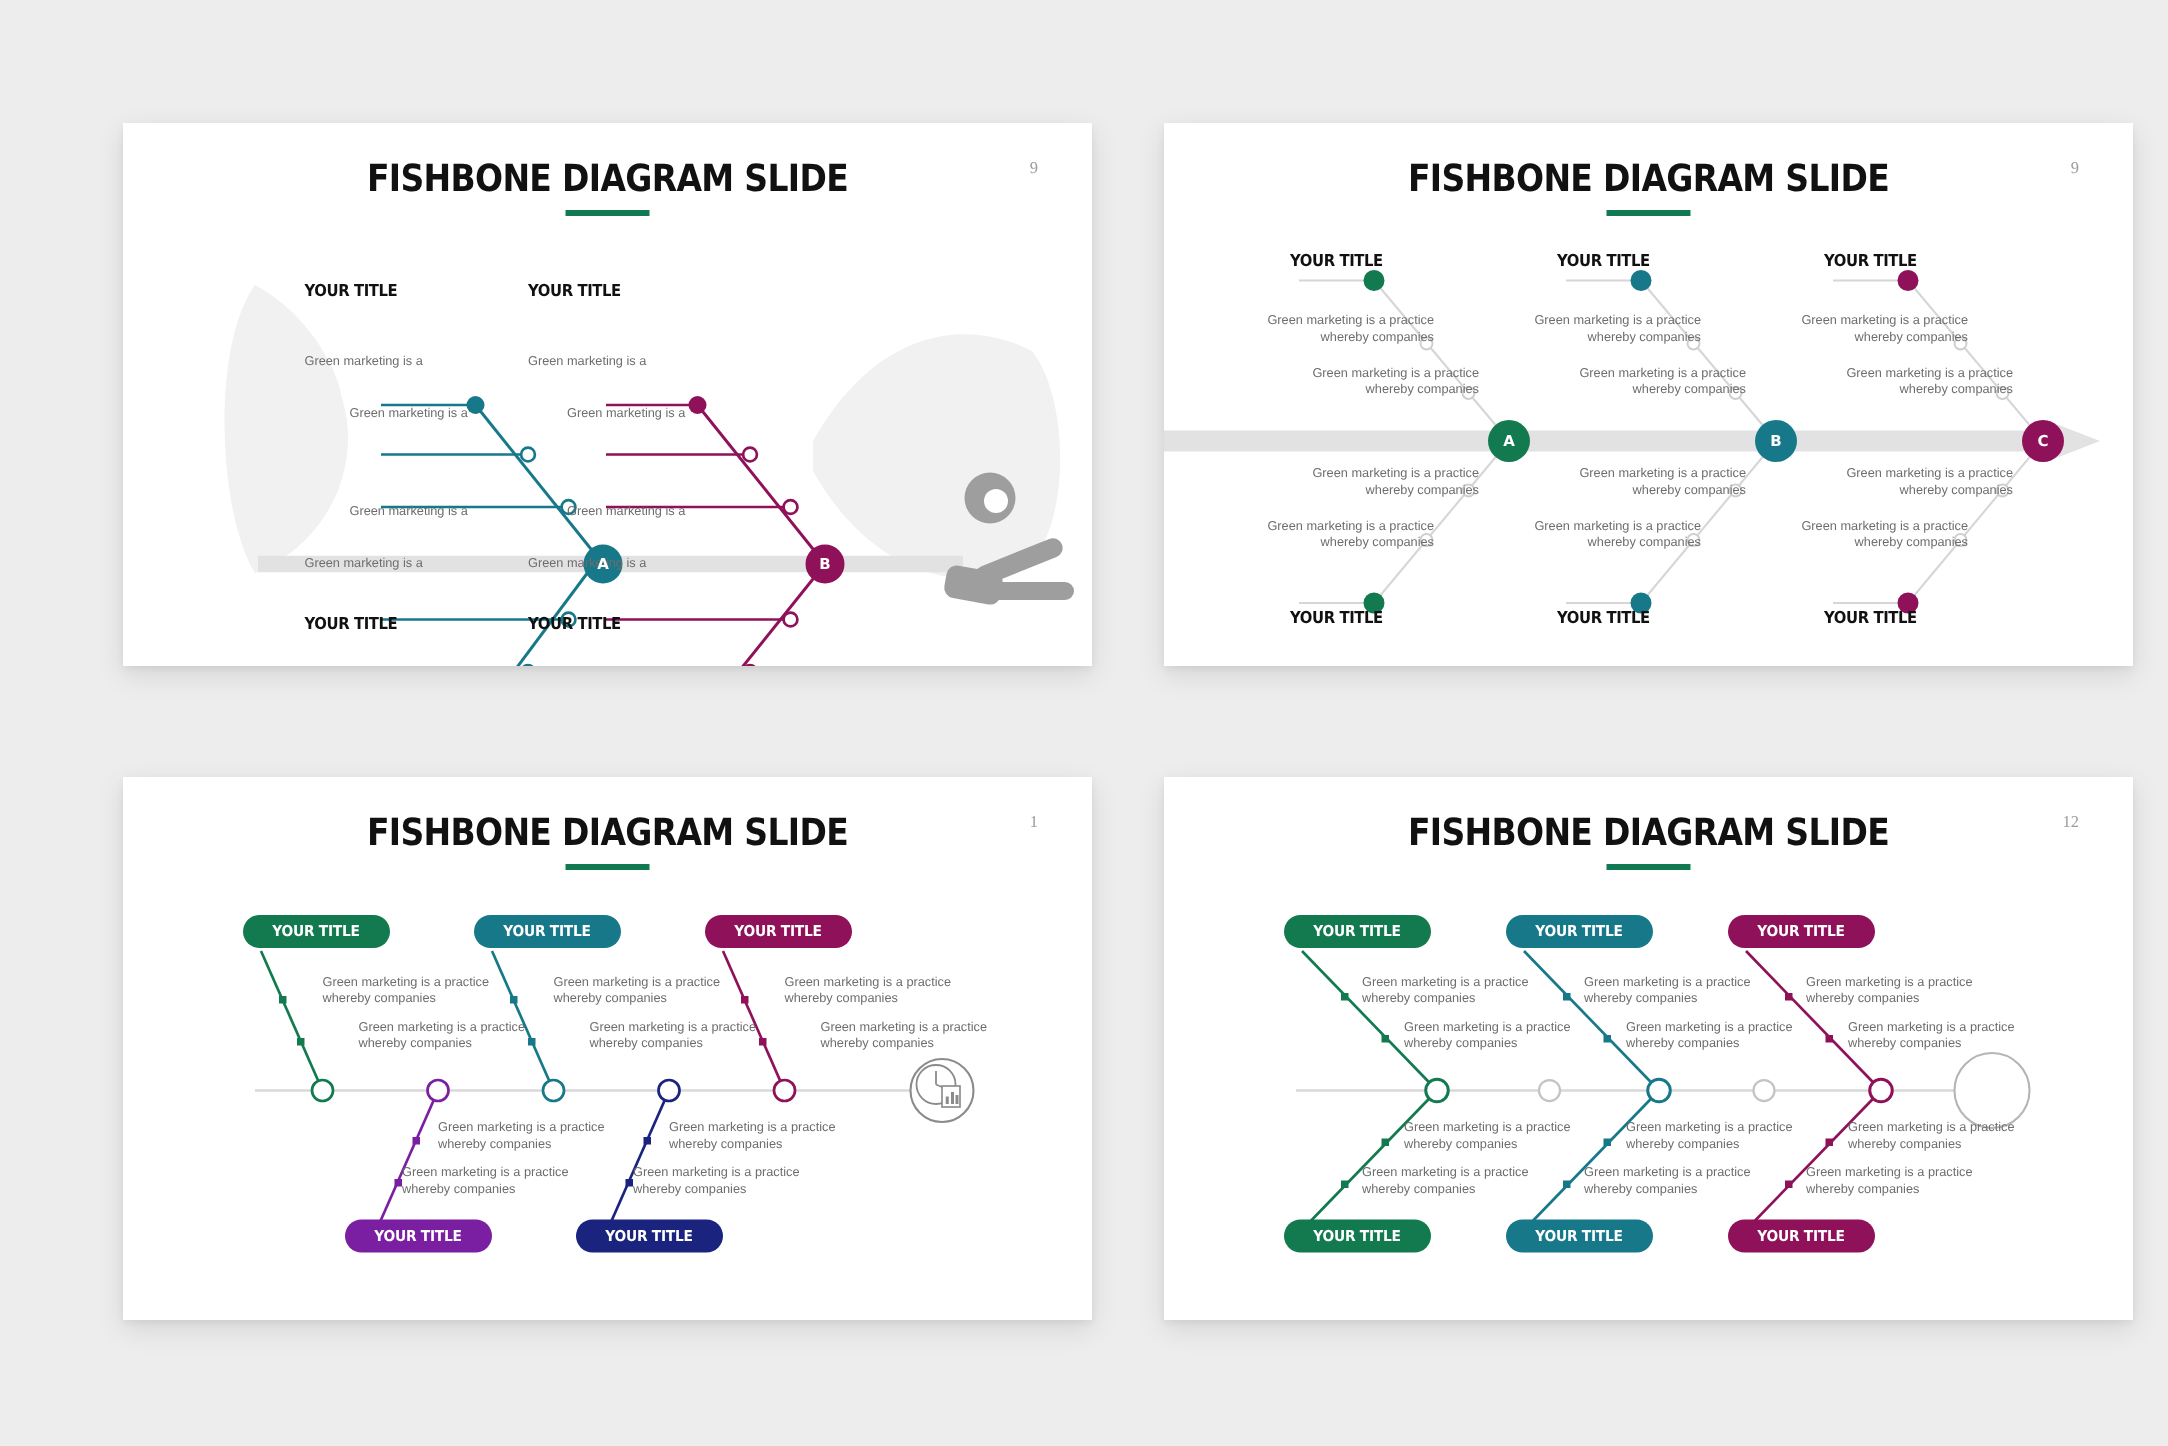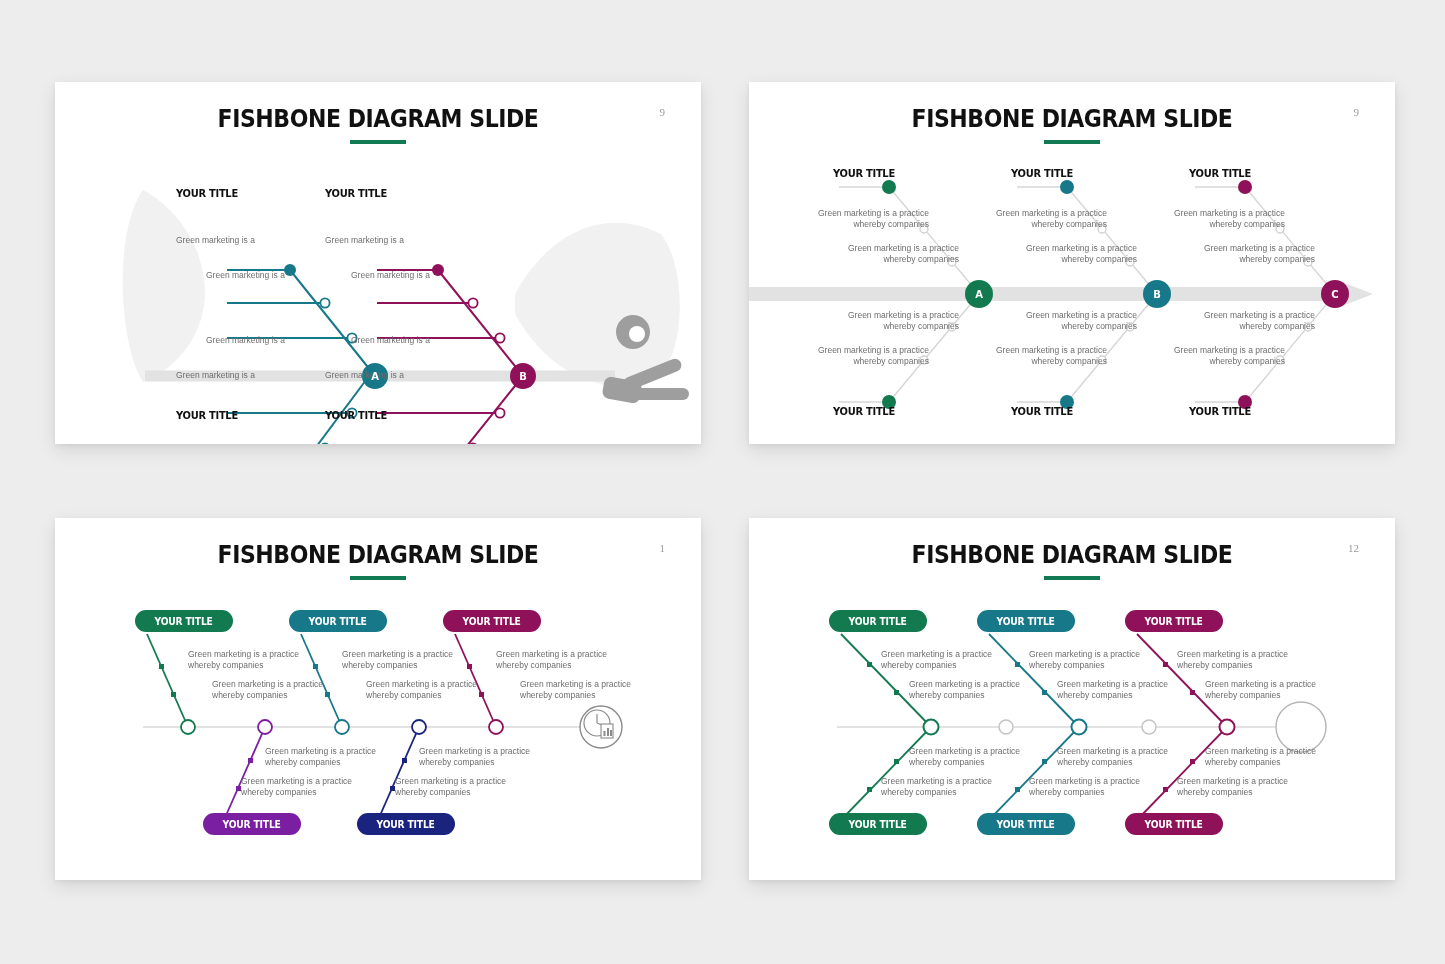--- a/index.html
+++ b/index.html
@@ -9,21 +9,21 @@
     font-family:"Liberation Sans", sans-serif;
     overflow:hidden;
   }
   .deck{
     position:relative;
     width:1445px; height:964px;
     display:grid;
     grid-template-columns: 646px 646px;
     grid-template-rows: 362px 362px;
     column-gap:48px; row-gap:74px;
-    padding:82px 55px 0 55px;
+    padding:82px 55px 0 82px;
   }
   .slide{
     position:relative;
     background:#fff;
     box-shadow: 0 6px 18px rgba(0,0,0,0.10), 0 2px 5px rgba(0,0,0,0.06);
     overflow:hidden;
   }
   .slide-title{
     position:absolute;
     left:0; right:0; top:22px;

